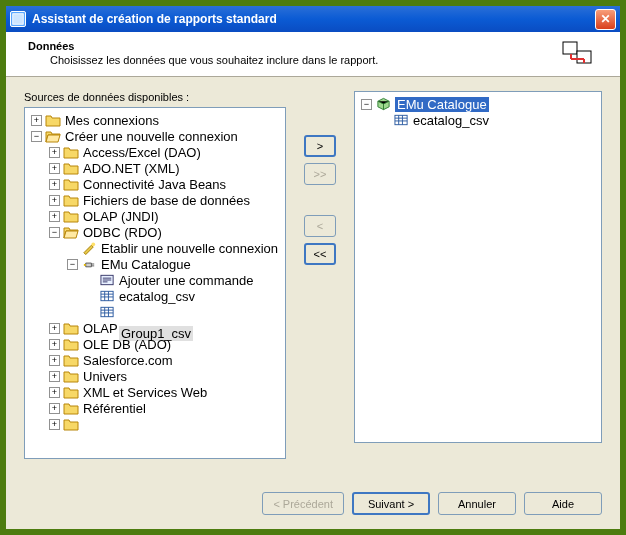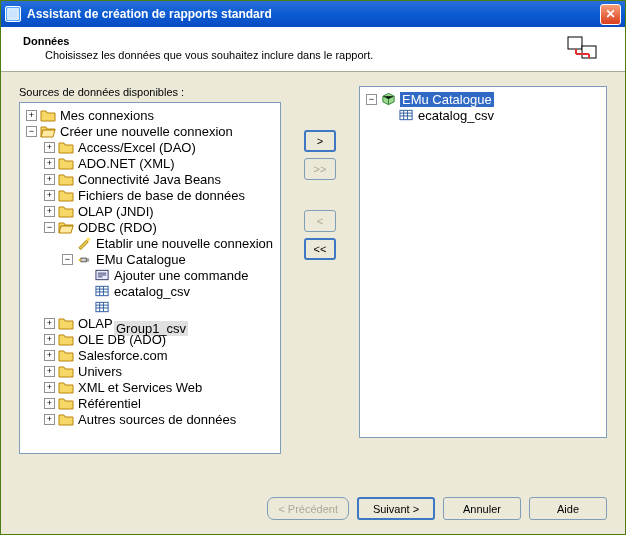--- a/index.html
+++ b/index.html
@@ -8,21 +8,21 @@
     font-family: Tahoma, Arial, sans-serif;
     font-size: 11px;
     background: #ece9d8;
     width: 626px;
     height: 535px;
     overflow: hidden;
   }
   .window {
     width: 626px;
     height: 535px;
-    border: 1px solid #4d7c0f;
+    border: 6px solid #4d7c0f;
     background: #ece9d8;
     display: flex;
     flex-direction: column;
   }
   .titlebar {
     height: 26px;
     background: linear-gradient(to bottom, #2a6fd8 0%, #0b5bd4 50%, #0a4cc2 100%);
     color: #fff;
     display: flex;
     align-items: center;
@@ -140,21 +140,21 @@
   }
   .btn {
     min-width:78px;height:23px;
     background:#ece9d8;
     border:1px solid #7f9db9;
     border-radius:3px;
     font-size:11px;
     cursor:pointer;
     padding:0 10px;
   }
-  .btn.disabled { color:#aca899; cursor:default;border-radius:7px; }
+  .btn.disabled { color:#aca899; cursor:default; }
   .btn.default { border:2px solid #3e77c2; }
 </style>
 </head>
 <body>
 
 <div class="window">
 
   <div class="titlebar">
     <span class="app-icon">
       <svg viewBox="0 0 16 16">
@@ -371,21 +371,20 @@
                 </span>
               <span class="tree-text">Référentiel</span>
             </div>
             <div class="tree-row" style="padding-left:22px;">
               <span class="twist">+</span>
               <span class="node-icon folder-closed">
                   <svg viewBox="0 0 16 14">
                     <path d="M1 3h5l1 2h8v8H1z" fill="#f7d867" stroke="#b8860b"></path>
                   </svg>
                 </span>
-              <span class="tree-text">Autres sources de données</span>
             </div>
 
           </div>
         </div>
       </div>
 
       <div class="arrow-col">
         <div class="arrow-btn highlight">
             <span>&gt;</span>
           </div>

